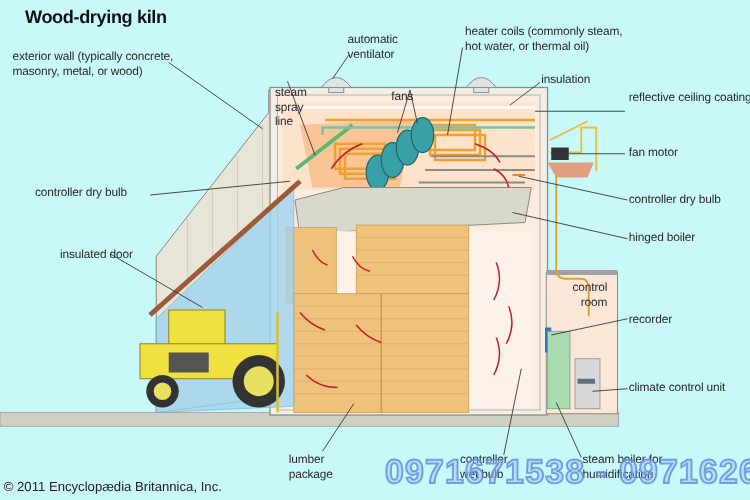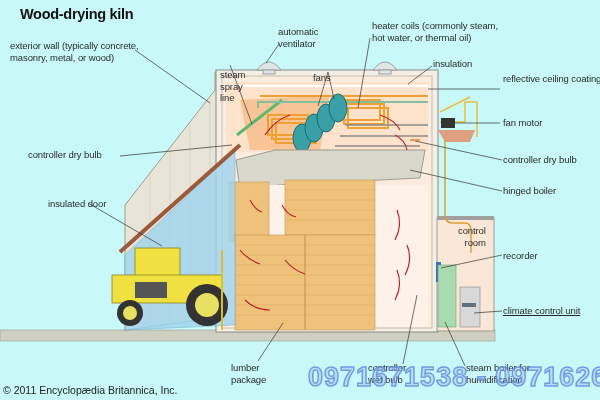--- a/index.html
+++ b/index.html
@@ -172,21 +172,21 @@
 <div class="lbl" style="left:433px;top:58px;">insulation</div>
 <div class="lbl" style="left:503px;top:73px;">reflective ceiling coating</div>
 <div class="lbl" style="left:503px;top:117px;">fan motor</div>
 <div class="lbl" style="left:28px;top:149px;">controller dry bulb</div>
 <div class="lbl" style="left:503px;top:154px;">controller dry bulb</div>
 <div class="lbl" style="left:503px;top:185px;">hinged boiler</div>
 <div class="lbl" style="left:28px;top:198px;padding-left:20px;">insulated door</div>
 <div class="lbl" style="left:458px;top:225px;text-align:right;">control
 room</div>
 <div class="lbl" style="left:503px;top:250px;">recorder</div>
-<div class="lbl" style="left:503px;top:305px;text-decoration:underline;">climate control unit</div>
+<div class="lbl" style="left:503px;top:305px;">climate control unit</div>
 <div class="lbl" style="left:231px;top:362px;">lumber
 package</div>
 <div class="lbl" style="left:368px;top:362px;">controller
 wet bulb</div>
 <div class="lbl" style="left:466px;top:362px;">steam boiler for
 humidification</div>
 
 <div class="wm">0971671538 - 0971626226</div>
 <div class="copy">© 2011 Encyclopædia Britannica, Inc.</div>
 

